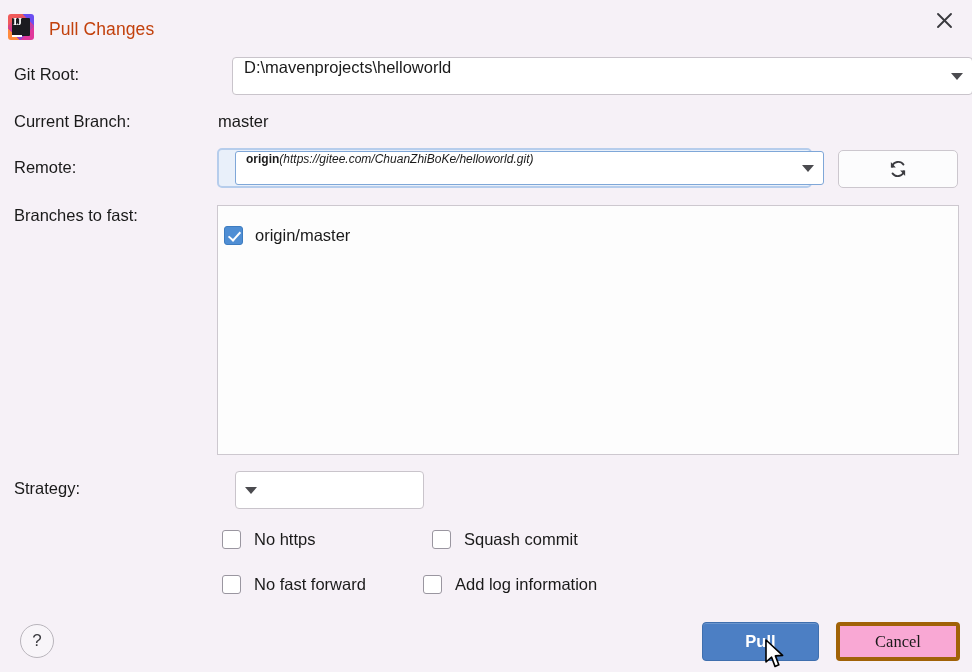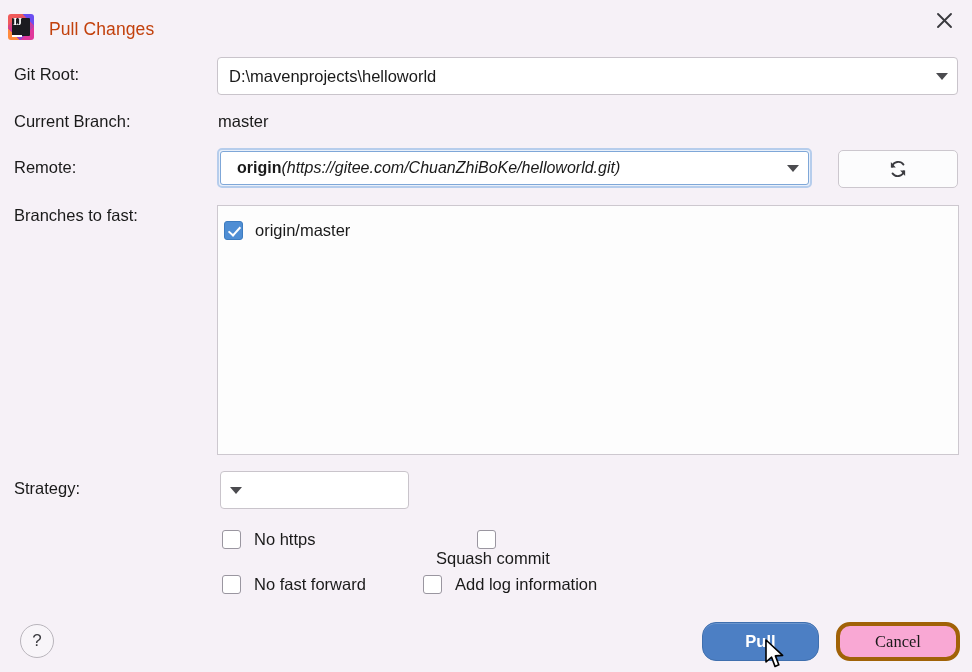--- a/index.html
+++ b/index.html
@@ -112,22 +112,22 @@
   }
 
   
   .combo {
     position: absolute;
     background: #ffffff;
     border: 1px solid #c9c4cb;
     border-radius: 4px;
     box-sizing: border-box;
     display: flex;
-    align-items: center;
-    cursor: default;
+    cursor: default;
+    margin-left: 15px;
   }
   .combo .combo-text {
     flex: 1 1 auto;
     padding-left: 11px;
     font-size: 16.5px;
     color: #1a1a1a;
     white-space: nowrap;
     overflow: hidden;
   }
   .combo .arrow {
@@ -158,21 +158,21 @@
   
   #remote-focus {
     position: absolute;
     left: 217px; top: 148px;
     width: 595px; height: 40px;
     box-sizing: border-box;
     border: 2px solid #b6cdec;
     border-radius: 5px;
     background: #e9f0fa;
   }
-  #combo-remote .combo-text { padding-left: 16px; font-size: 16px; }
+  #combo-remote .combo-text { padding-left: 10px; font-size: 12px; }
   .remote-bold { font-weight: bold; }
   .remote-url  { font-style: italic; }
 
   #combo-strategy {
     left: 220px; top: 471px;
     width: 189px; height: 38px;
   }
   #combo-strategy .combo-text { font-size: 16.5px; }
 
   
@@ -195,24 +195,24 @@
     position: absolute;
     left: 217px; top: 205px;
     width: 742px; height: 250px;
     background: #fdfdfd;
     border: 1px solid #cdc8cf;
     box-sizing: border-box;
     overflow: hidden;
   }
   .branch-row {
     display: flex;
-    align-items: flex-start;
+    align-items: flex-end;
     height: 30px;
     padding-left: 6px;
-    margin-top: 15px;
+    margin-top: 9px;
     cursor: default;
   }
   .branch-row .branch-label {
     margin-left: 12px;
     font-size: 16.5px;
     color: #1a1a1a;
   }
 
   
   .cb {
@@ -246,21 +246,21 @@
     align-items: center;
     cursor: default;
   }
   .opt .opt-label {
     margin-left: 13px;
     font-size: 16.5px;
     color: #1a1a1a;
     white-space: nowrap;
   }
   #opt-0 { left: 222px; top: 530px; }
-  #opt-1 { left: 423px; top: 530px; flex-direction: column; }
+  #opt-1 { left: 432px; top: 530px; }
   #opt-2 { left: 222px; top: 575px; }
   #opt-3 { left: 423px; top: 575px; }
 
   
   #help-btn {
     position: absolute;
     left: 20px; top: 624px;
     width: 34px; height: 34px;
     border-radius: 50%;
     border: 1.4px solid #b9b5bc;
@@ -269,21 +269,21 @@
     align-items: center;
     justify-content: center;
     font-size: 17px;
     color: #3b3b40;
     cursor: default;
     box-sizing: border-box;
   }
   .btn {
     position: absolute;
     height: 39px;
-    border-radius: 14px;
+    border-radius: 4px;
     box-sizing: border-box;
     display: flex;
     align-items: center;
     justify-content: center;
     font-size: 16.5px;
     cursor: default;
   }
   #pull-btn {
     left: 702px; top: 622px;
     width: 117px;

